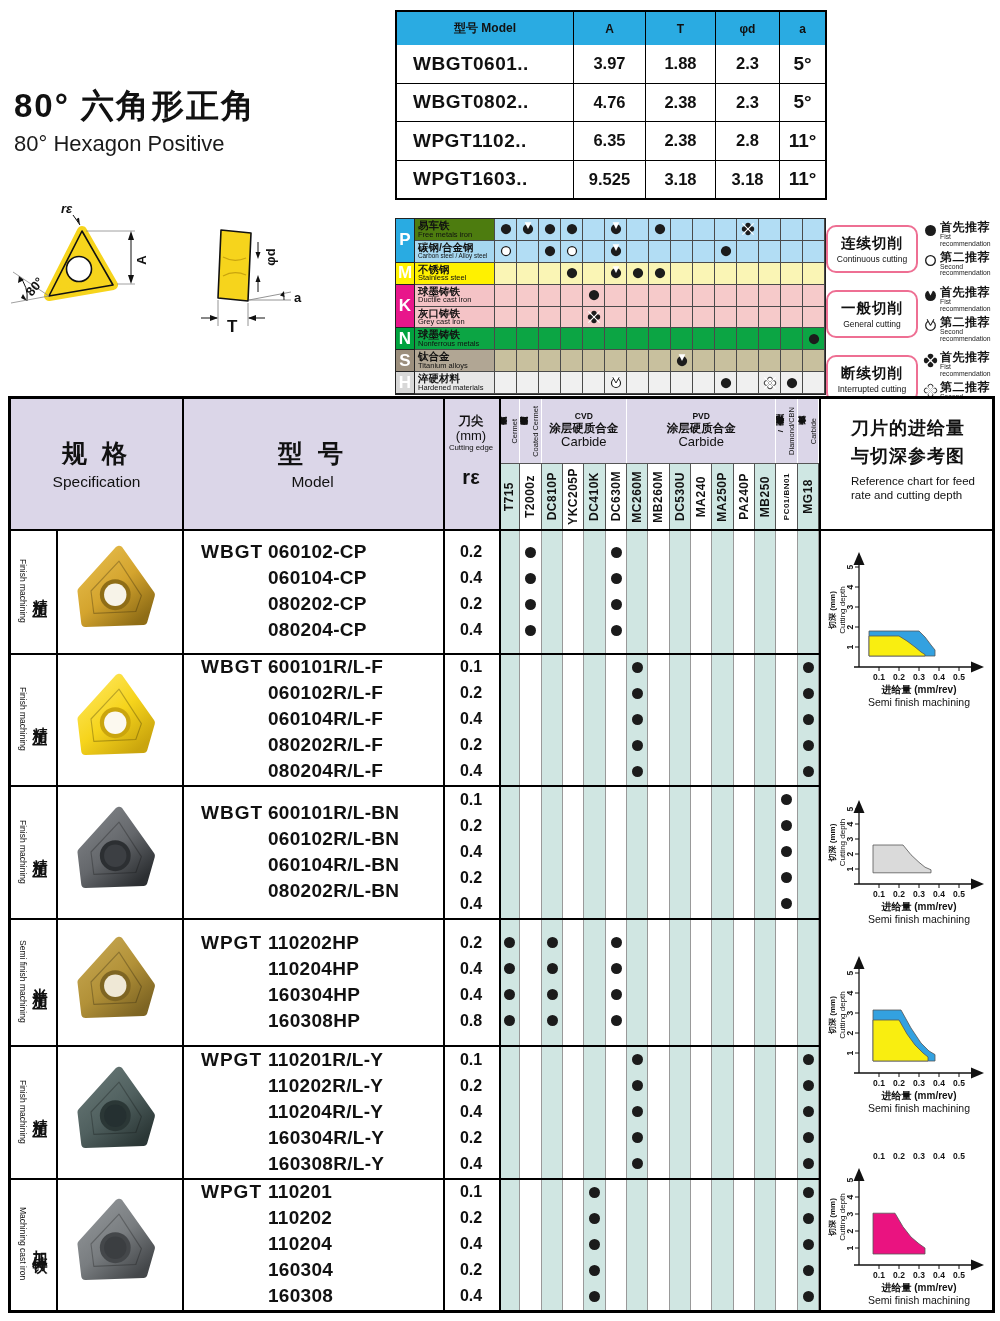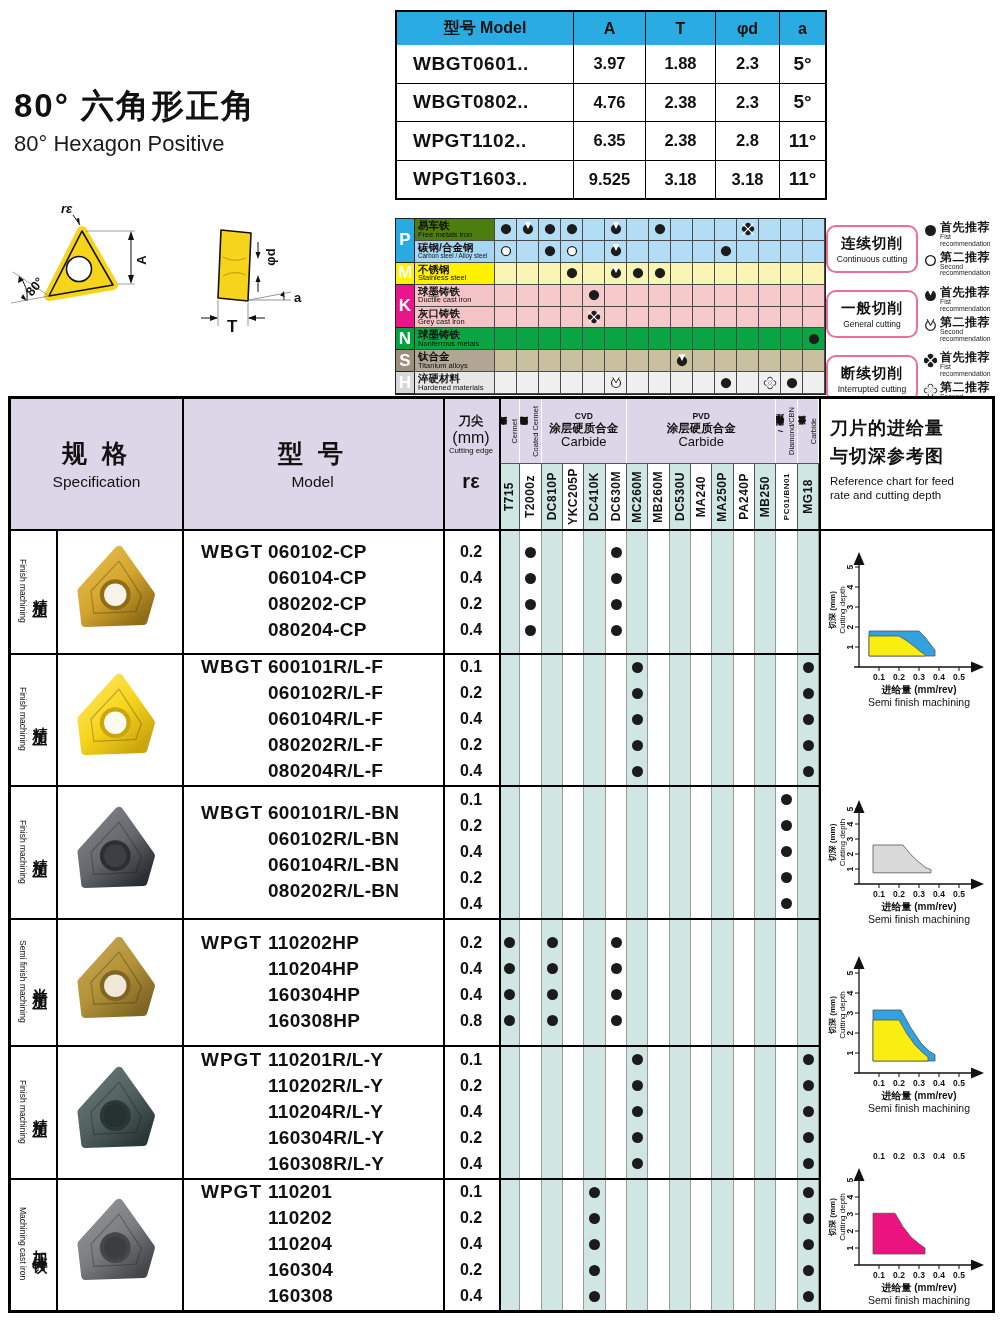--- a/index.html
+++ b/index.html
@@ -14,21 +14,21 @@
 
   
   .spec-table{position:absolute;left:395px;top:10px;width:428px;border:2.2px solid #000;background:#fff;}
   .spec-row{display:flex;border-top:1.6px solid #000;}
   .spec-row:first-child{border-top:none;}
   .scell{border-left:1.6px solid #000;display:flex;align-items:center;justify-content:center;box-sizing:border-box;}
   .scell:first-child{border-left:none;}
   .hrow{height:33px;background:#2aabe2;}
   .trow{height:37.5px;}
   .cw-model{width:176px;} .cw-a{width:72px;} .cw-t{width:70px;} .cw-d{width:64px;} .cw-al{width:46px;}
-  .hrow .scell{font-size:16px;font-weight:bold;}
+  .hrow .scell{font-size:12px;font-weight:bold;}
   .trow .cell-model{justify-content:flex-start;padding-left:16px;font-weight:bold;font-size:19px;letter-spacing:0.5px;}
   .trow .cell-num{font-weight:bold;font-size:16.5px;}
   .trow .cell-deg{font-weight:bold;font-size:19px;}
 
   
   .diagram{position:absolute;left:5px;top:200px;width:390px;height:190px;}
 
   
   .mat{position:absolute;left:395px;top:218px;width:429px;height:175px;border:1.5px solid #222;box-sizing:content-box;background:#fff;}
   .mat-rows{position:absolute;left:19px;top:0;}
@@ -60,24 +60,24 @@
   
   .mtable{position:absolute;left:8px;top:396px;width:981px;height:911px;border:3px solid #000;background:#fff;}
   .hline,.vline{position:absolute;background:#000;z-index:5;}
   .hcell{position:absolute;background:#dbd6e8;display:flex;flex-direction:column;align-items:center;justify-content:center;box-sizing:border-box;}
   .h-spec{left:0;top:0;width:171px;height:130px;}
   .h-model{left:171px;top:0;width:261px;height:130px;}
   .h-re{left:432px;top:0;width:56px;height:130px;justify-content:flex-start;padding-top:16px;}
   .hcn{font-size:25px;font-weight:bold;letter-spacing:4px;}
   .hen{font-size:15.5px;margin-top:3px;}
   .h-re .ecn{font-size:12.5px;font-weight:bold;line-height:1.1;}
-  .h-re .eunit{font-size:16px;line-height:1.1;}
+  .h-re .eunit{font-size:13px;line-height:1.1;}
   .h-re .een{font-size:7.8px;line-height:1.2;}
   .h-re .esym{font-size:20px;font-weight:bold;margin-top:14px;}
-  .h-ref{left:808px;top:0;width:173px;height:130px;background:#fff;align-items:flex-start;justify-content:flex-start;padding:16px 0 0 11px;}
+  .h-ref{left:808px;top:0;width:173px;height:130px;background:#fff;align-items:flex-start;justify-content:flex-start;padding:16px 0 0 32px;}
   .refcn{font-size:18px;font-weight:bold;letter-spacing:1px;line-height:1.55;}
   .refen{font-size:11.5px;line-height:1.2;margin-top:4px;width:142px;}
   .h-groups{position:absolute;left:488px;top:0;width:320px;height:64px;display:flex;z-index:2;}
   .gcell{box-sizing:border-box;background:#dbd6e8;border-right:1px solid #fff;display:flex;align-items:center;justify-content:center;overflow:hidden;}
   .gcell.ghoriz{flex-direction:column;}
   .gtop{font-size:8.5px;font-weight:bold;line-height:1;}
   .gmid{font-size:11.5px;font-weight:bold;line-height:1.25;}
   .gbot{font-size:13px;line-height:1.15;}
   .v180{display:inline-block;writing-mode:vertical-rl;transform:rotate(180deg);white-space:nowrap;}
   .gcn{font-size:8px;font-weight:bold;}

